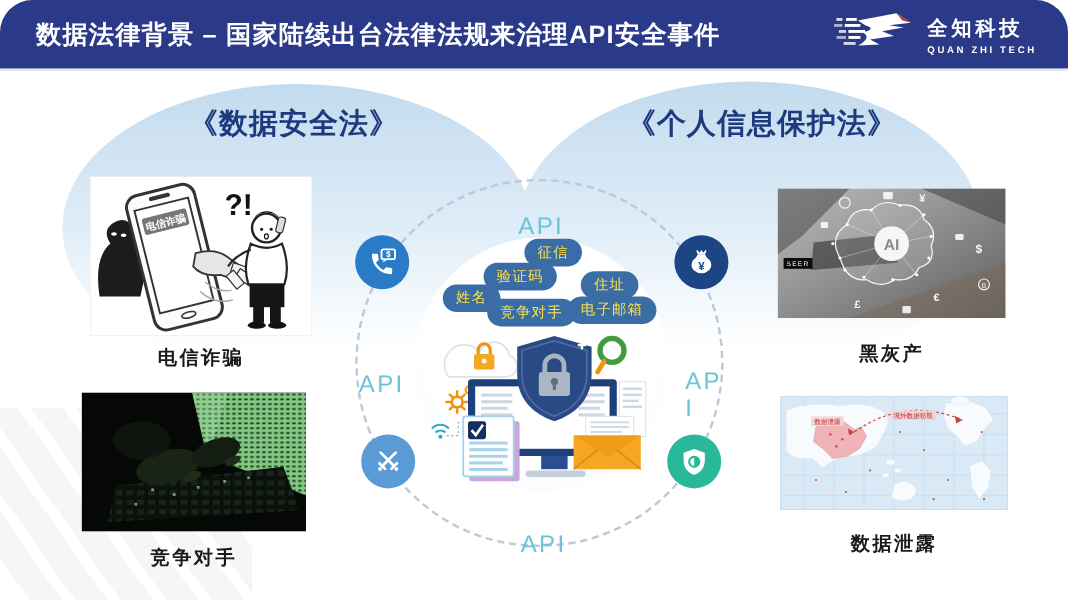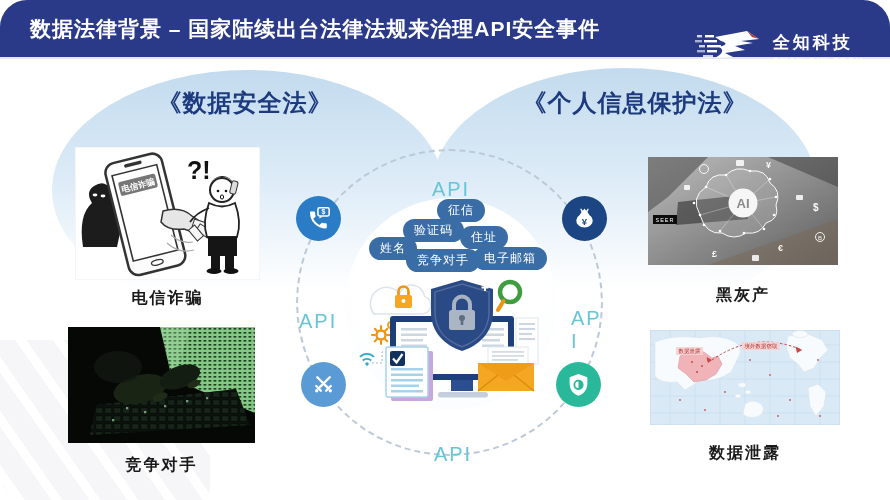--- a/index.html
+++ b/index.html
@@ -4,21 +4,21 @@
 <style>
   html,body{margin:0;padding:0;background:#fff;}
   .slide{position:relative;width:890px;height:500px;background:#fff;overflow:hidden;
          font-family:"Liberation Sans","DejaVu Sans",sans-serif;border-radius:27px;}
   svg text{font-family:"Liberation Sans","DejaVu Sans",sans-serif;}
 
   
   .header{position:absolute;left:0;top:0;width:890px;height:57px;background:#2b3a88;
           display:flex;align-items:center;box-shadow:0 2px 0 #e4e7f0;}
   .title{color:#fff;font-size:21px;font-weight:bold;margin-left:30px;letter-spacing:1px;}
-  .logo{position:absolute;right:26px;top:7px;display:flex;align-items:center;gap:10px;margin-top:20px;}
+  .logo{position:absolute;right:26px;top:7px;display:flex;align-items:center;gap:10px;}
   .logo-txt{display:flex;flex-direction:column;color:#fff;}
   .logo-name{font-size:17px;font-weight:bold;letter-spacing:3px;}
   .logo-sub{font-size:8px;letter-spacing:2.2px;margin-top:2px;font-weight:bold;}
 
   
   .dome{position:absolute;border-radius:50%;z-index:0;}
   .dome-l{left:52px;top:70px;width:392px;height:240px;
      background:linear-gradient(to bottom,#c3dbee 0%,#dcebf7 45%,#ffffff 92%);}
   .dome-r{left:432px;top:68px;width:385px;height:240px;
      background:linear-gradient(to bottom,#c3dbee 0%,#dcebf7 45%,#ffffff 92%);}
@@ -35,21 +35,21 @@
 
   
   .dash-circle{position:absolute;left:296px;top:149px;width:307px;height:307px;z-index:1;
      border:2px dashed #bcc9d9;border-radius:50%;box-sizing:border-box;}
   .inner-circle{position:absolute;left:345px;top:198px;width:212px;height:212px;z-index:1;
      background:radial-gradient(circle at 50% 40%,#ffffff 55%,#f7fafd 100%);border-radius:50%;}
   .api-label{position:absolute;z-index:3;color:#68c4d6;font-size:20px;letter-spacing:2px;font-weight:500;margin-top:20px;}
   .api-right{width:34px;word-break:break-all;line-height:1.15;}
   .node{position:absolute;width:45px;height:45px;border-radius:50%;z-index:3;
      display:flex;align-items:center;justify-content:center;}
-  .tag{position:absolute;z-index:4;background:#3a6da5;color:#ffffff;font-size:12px;
+  .tag{position:absolute;z-index:4;background:#3a6da5;color:#fde047;font-size:12px;
      padding:3px 11px;border-radius:13px;letter-spacing:1px;white-space:nowrap;}
   .illus{position:absolute;left:350px;top:276px;z-index:3;line-height:0;}
 </style>
 </head>
 <body>
 
 <div class="slide">
 
   <div class="dome dome-l"></div>
   <div class="dome dome-r"></div>
@@ -311,21 +311,21 @@
   <div class="node" style="left:556px;top:362px;background:#29b99a;">
     <svg viewBox="0 0 24 24" width="25" height="25">
       <path d="M12 2 L20.5 5 V11 C20.5 16.8 17 21 12 22.7 C7 21 3.5 16.8 3.5 11 V5 Z" fill="#fff"></path>
       <circle cx="12" cy="12.3" r="4" fill="none" stroke="#29b99a" stroke-width="1.8"></circle>
       <path d="M12 8.3 a4 4 0 0 1 0 8 Z" fill="#29b99a"></path>
     </svg>
   </div>
 
   <span class="tag" style="left:437px;top:199px;">征信</span>
   <span class="tag" style="left:403px;top:219px;">验证码</span>
-  <span class="tag" style="left:460px;top:226px;">住址</span>
+  <span class="tag" style="left:484px;top:226px;">住址</span>
   <span class="tag" style="left:369px;top:237px;">姓名</span>
   <span class="tag" style="left:406px;top:249px;">竞争对手</span>
   <span class="tag" style="left:473px;top:247px;">电子邮箱</span>
 
   <div class="illus">
     <svg width="200" height="132" viewBox="0 0 200 132">
 
       <g stroke="#f0930f" stroke-width="2" stroke-linecap="round">
         <line x1="31" y1="53" x2="31" y2="50"></line>
           <line x1="31" y1="65" x2="31" y2="68"></line>

